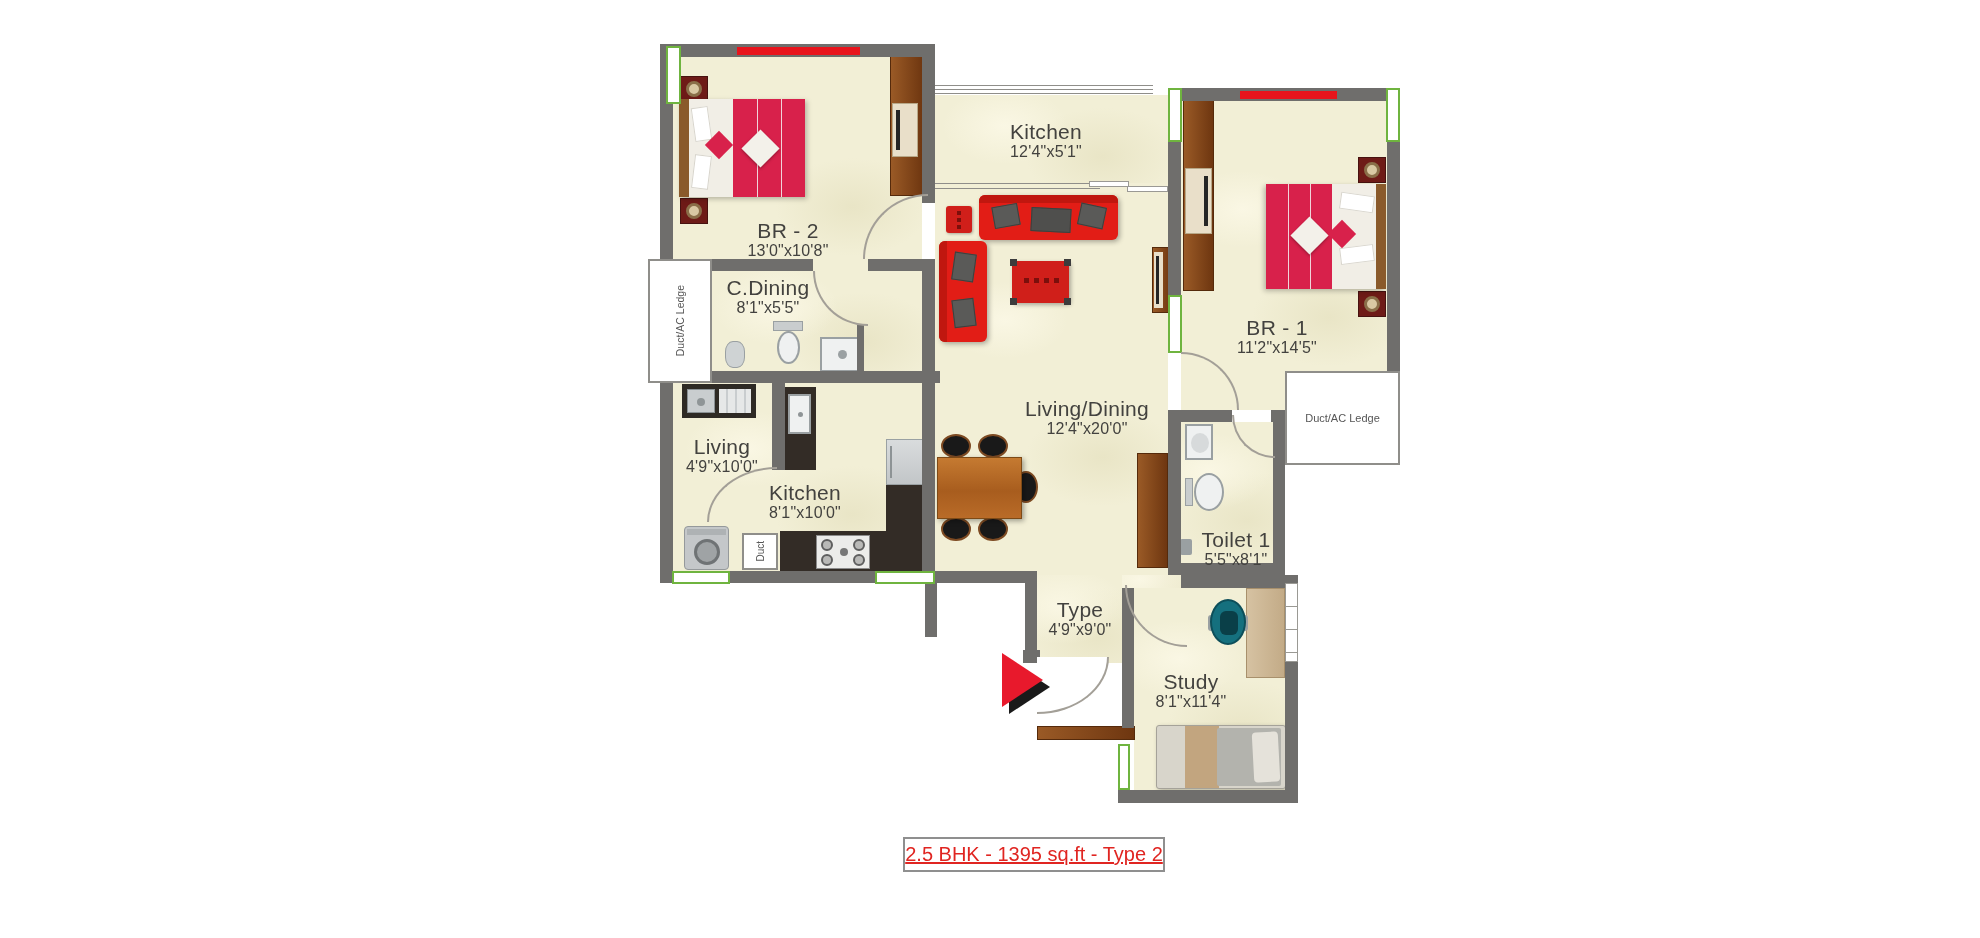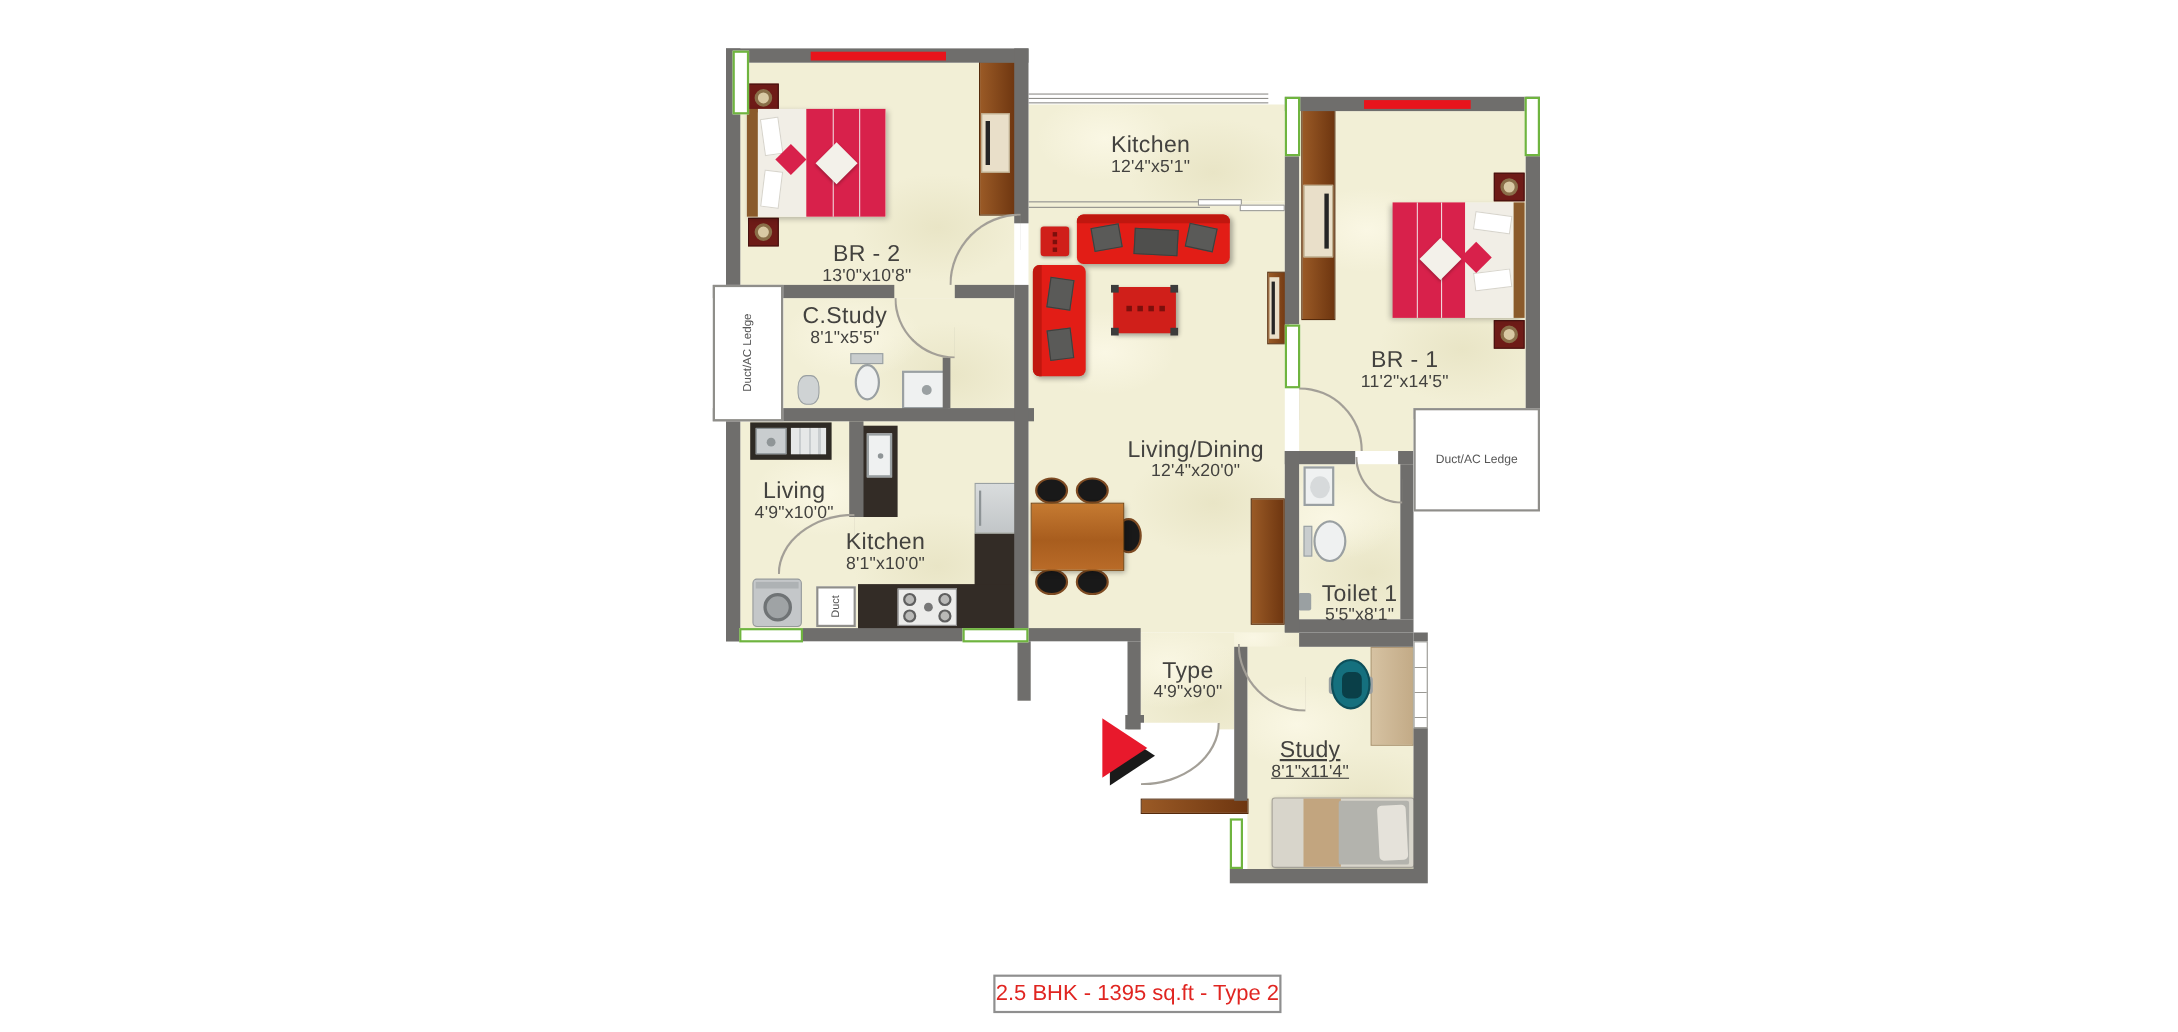--- a/index.html
+++ b/index.html
@@ -261,21 +261,21 @@
     <svg class="abs" style="left:1002px;top:652px;" width="52" height="64" viewBox="0 0 52 64">
       <polygon points="7,8 7,62 48,35" fill="#1a1a1a"></polygon>
       <polygon points="0,1 0,55 41,28" fill="#e8192c"></polygon>
     </svg>
 
     <div class="rlabel" style="left:788px;top:219px;">
       <div class="rname">BR - 2</div>
       <div class="rdims">13'0"x10'8"</div>
     </div>
     <div class="rlabel" style="left:768px;top:276px;">
-      <div class="rname">C.Study</div>
+      <div class="rname">C.Dining</div>
       <div class="rdims">8'1"x5'5"</div>
     </div>
     <div class="rlabel" style="left:1046px;top:120px;">
       <div class="rname">Kitchen</div>
       <div class="rdims">12'4"x5'1"</div>
     </div>
     <div class="rlabel" style="left:1277px;top:316px;">
       <div class="rname">BR - 1</div>
       <div class="rdims">11'2"x14'5"</div>
     </div>
@@ -292,20 +292,20 @@
       <div class="rdims">8'1"x10'0"</div>
     </div>
     <div class="rlabel" style="left:1236px;top:528px;">
       <div class="rname">Toilet 1</div>
       <div class="rdims">5'5"x8'1"</div>
     </div>
     <div class="rlabel" style="left:1080px;top:598px;">
       <div class="rname">Type</div>
       <div class="rdims">4'9"x9'0"</div>
     </div>
-    <div class="rlabel" style="left:1191px;top:670px;text-decoration:underline;">
+    <div class="rlabel" style="left:1191px;top:670px;">
       <div class="rname">Study</div>
       <div class="rdims">8'1"x11'4"</div>
     </div>
 
-    <div class="caption" style="left:903px;top:886px;width:258px;height:31px;">2.5 BHK - 1395 sq.ft - Type 2</div>
+    <div class="caption" style="left:903px;top:837px;width:258px;height:31px;text-decoration:underline;">2.5 BHK - 1395 sq.ft - Type 2</div>
   </div>
 </div>
 
 </body></html>

